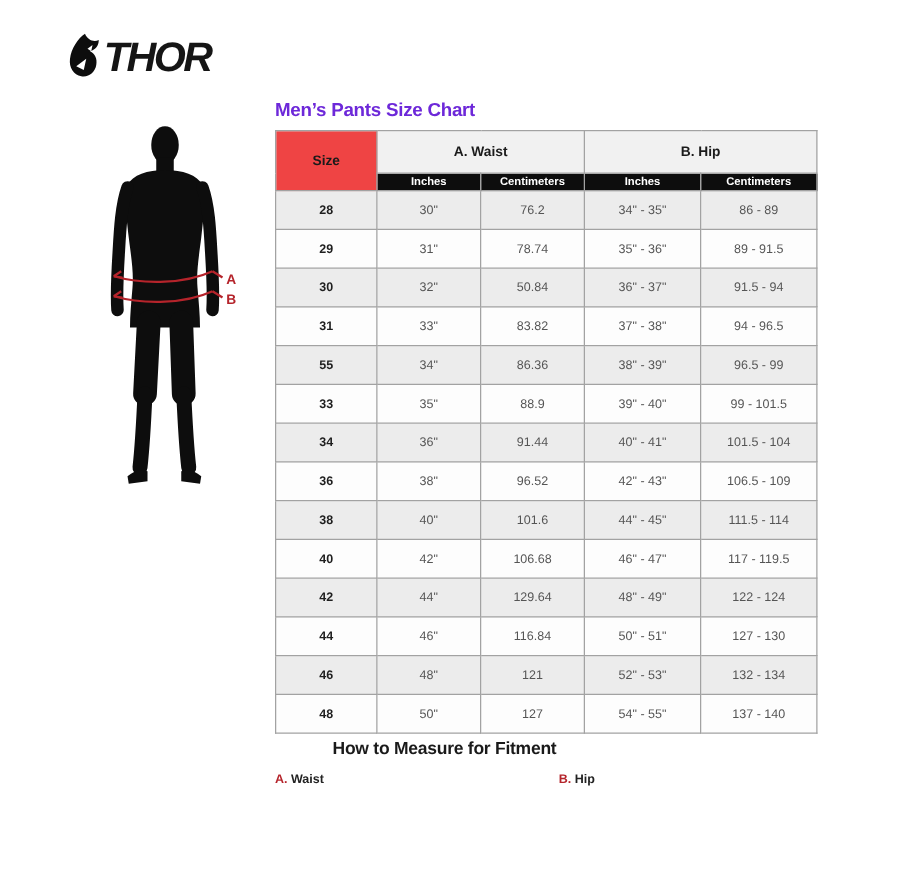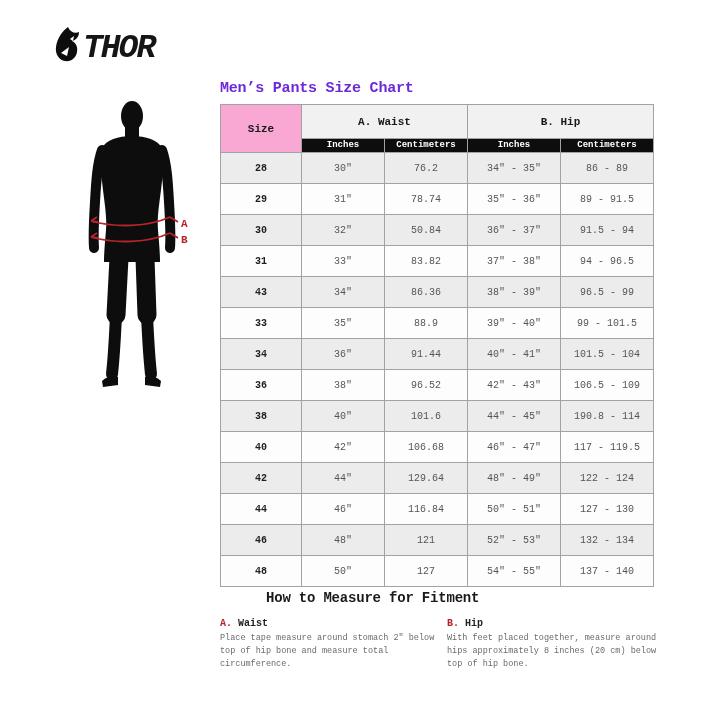--- a/index.html
+++ b/index.html
@@ -1,41 +1,41 @@
 <!DOCTYPE html>
 <html><head>
 <meta charset="utf-8">
 <style>
   html,body{margin:0;padding:0;background:#ffffff;}
   body{
     width:720px;height:708px;position:relative;overflow:hidden;
     font-family:"Liberation Sans","DejaVu Sans",sans-serif;color:#1c1c1c;
   }
-  .abs{position:absolute;font-family:Liberation Mono, monospace;}
+  .abs{position:absolute;}
 
   
   .logo{left:54px;top:26px;width:128px;height:40px;}
 
   
   .page-title{left:220px;top:80px;font-size:15px;font-weight:bold;letter-spacing:-0.2px;color:#6d28d9;}
 
   
   .figure{left:88px;top:100px;width:112px;height:294px;}
 
   
   .table-wrap{left:220px;top:104px;width:434px;}
   table.size-chart{border-collapse:collapse;table-layout:fixed;width:433px;}
   table.size-chart col.c-size{width:81px;}
   table.size-chart col.c-win,table.size-chart col.c-wcm{width:83px;}
   table.size-chart col.c-hin,table.size-chart col.c-hcm{width:93px;}
   table.size-chart th,table.size-chart td{
     border:1px solid #a2a2a2;text-align:center;vertical-align:middle;padding:0;
   }
   th.group-header{height:33px;background:#f1f1f1;font-size:11px;font-weight:bold;color:#1a1a1a;}
-  th.size-header{background:#f9a8d4;font-size:11px;font-weight:bold;color:#1a1a1a;}
+  th.size-header{background:#ef4444;font-size:11px;font-weight:bold;color:#1a1a1a;}
   tr.unit-row th{height:13px;background:#0d0d0d;color:#ffffff;font-size:9px;font-weight:bold;line-height:13px;}
   tbody td{height:30px;font-size:10px;color:#555555;}
   tbody td.size-col{font-weight:bold;color:#1f1f1f;}
   tbody tr:nth-child(odd) td{background:#ececec;}
   tbody tr:nth-child(even) td{background:#fdfdfd;}
 
   
   .measure{left:220px;top:590px;width:436px;}
   .measure-title{font-size:14px;font-weight:bold;color:#1a1a1a;letter-spacing:-0.2px;padding-left:46px;}
   .measure-cols{position:relative;margin-top:12px;height:50px;}
@@ -143,21 +143,21 @@
           <td>91.5 - 94</td>
         </tr>
         <tr>
           <td class="size-col">31</td>
           <td>33"</td>
           <td>83.82</td>
           <td>37" - 38"</td>
           <td>94 - 96.5</td>
         </tr>
         <tr>
-          <td class="size-col">43</td>
+          <td class="size-col">55</td>
           <td>34"</td>
           <td>86.36</td>
           <td>38" - 39"</td>
           <td>96.5 - 99</td>
         </tr>
         <tr>
           <td class="size-col">33</td>
           <td>35"</td>
           <td>88.9</td>
           <td>39" - 40"</td>
@@ -175,21 +175,21 @@
           <td>38"</td>
           <td>96.52</td>
           <td>42" - 43"</td>
           <td>106.5 - 109</td>
         </tr>
         <tr>
           <td class="size-col">38</td>
           <td>40"</td>
           <td>101.6</td>
           <td>44" - 45"</td>
-          <td>190.8 - 114</td>
+          <td>111.5 - 114</td>
         </tr>
         <tr>
           <td class="size-col">40</td>
           <td>42"</td>
           <td>106.68</td>
           <td>46" - 47"</td>
           <td>117 - 119.5</td>
         </tr>
         <tr>
           <td class="size-col">42</td>
@@ -224,26 +224,24 @@
 </div>
 
 <div class="abs measure">
   <div class="measure-title">How to Measure for Fitment</div>
   <div class="measure-cols">
     <div class="measure-item item-a">
       <div class="measure-label">
         <span class="measure-prefix">A.</span>
         <span>Waist</span>
       </div>
-      <div class="measure-desc">Place tape measure around stomach 2" below top of hip bone and measure total circumference.</div>
     </div>
     <div class="measure-item item-b">
       <div class="measure-label">
         <span class="measure-prefix">B.</span>
         <span>Hip</span>
       </div>
-      <div class="measure-desc">With feet placed together, measure around hips approximately 8 inches (20 cm) below top of hip bone.</div>
     </div>
   </div>
 </div>
 
 <div class="abs disclaimer">
 </div>
 
 </body></html>

